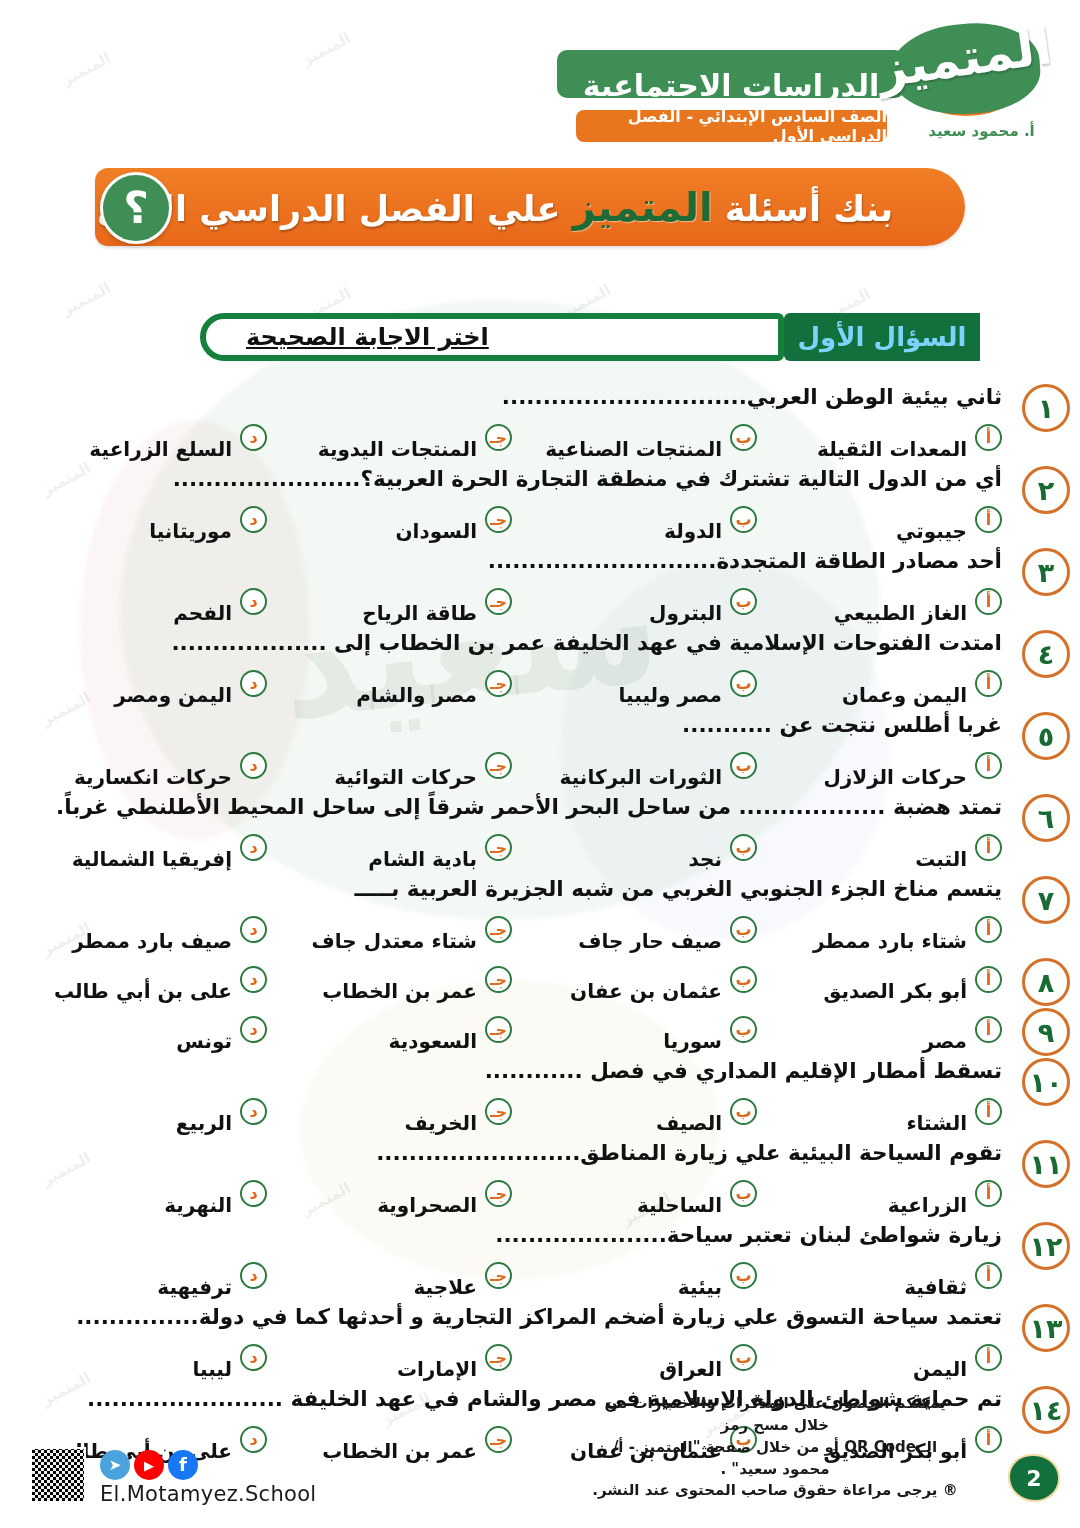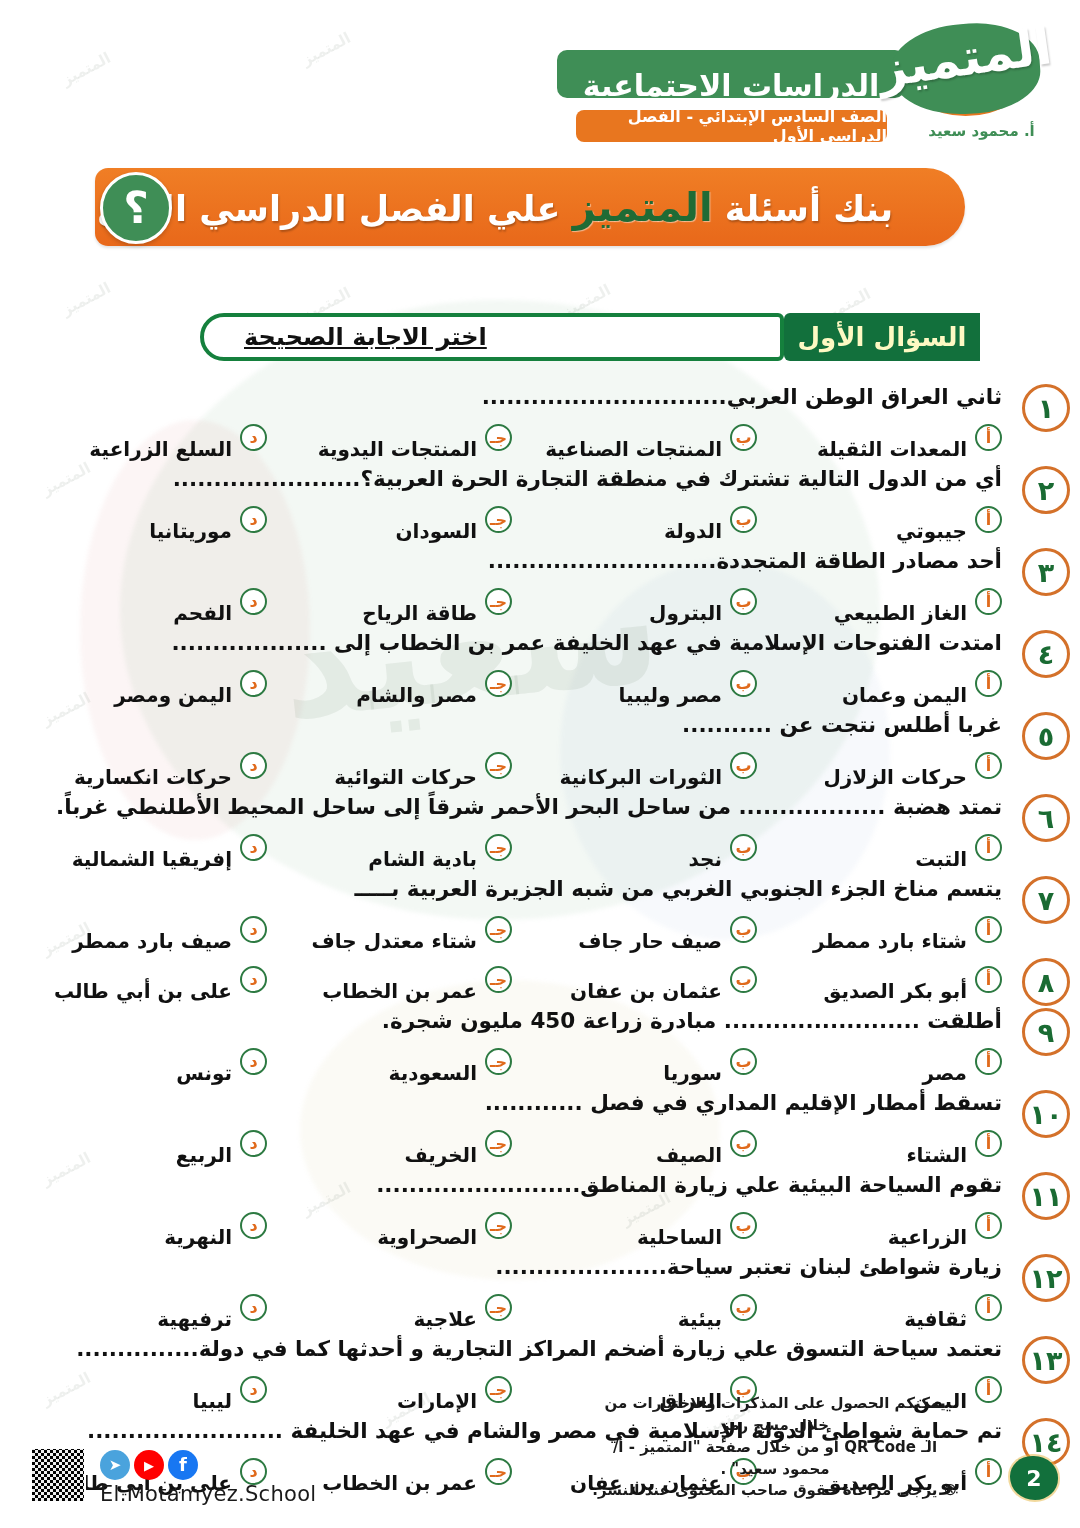--- a/index.html
+++ b/index.html
@@ -194,31 +194,31 @@
     top: 0; right: 0;
     width: 196px;
     height: 48px;
     background: #12703c;
     border-radius: 6px 0 0 6px;
     display: flex;
     align-items: center;
     justify-content: center;
   }
   .sec-green span {
-    color: #fef9c3;
+    color: #7dd3fc;
     font-size: 26px;
     font-weight: bold;
   }
   .sec-white {
     position: absolute;
     top: 0; right: 196px;
     width: 584px;
     height: 48px;
     background: #ffffff;
-    border: 4px solid #15803d;
+    border: 6px solid #15803d;
     border-radius: 24px 6px 6px 24px;
     display: flex;
     align-items: center;
     justify-content: flex-end;
     padding-left: 40px;
   }
   .sec-white span {
     color: #111111;
     font-size: 24px;
     font-weight: bold;
@@ -441,21 +441,21 @@
     <div class="sec-white">
       <span>اختر الاجابة الصحيحة</span>
     </div>
   </div>
 
   <div class="questions" id="questions-list">
       <div class="q-row">
         <div class="q-num">
           <span>١</span>
         </div>
-        <div class="q-text">ثاني العراق الوطن العربي..............................</div>
+        <div class="q-text">ثاني بيئية الوطن العربي..............................</div>
         <div class="q-opts">
           <div class="opt">
             <div class="opt-mark">
               <span>أ</span>
             </div>
             <div class="opt-label">المعدات الثقيلة</div>
           </div>
           <div class="opt">
             <div class="opt-mark">
               <span>ب</span>
@@ -696,21 +696,20 @@
               <span>د</span>
             </div>
             <div class="opt-label">على بن أبي طالب</div>
           </div>
         </div>
       </div>
       <div class="q-row">
         <div class="q-num">
           <span>٩</span>
         </div>
-        <div class="q-text">أطلقت ........................ مبادرة زراعة 450 مليون شجرة.</div>
         <div class="q-opts">
           <div class="opt">
             <div class="opt-mark">
               <span>أ</span>
             </div>
             <div class="opt-label">مصر</div>
           </div>
           <div class="opt">
             <div class="opt-mark">
               <span>ب</span>

